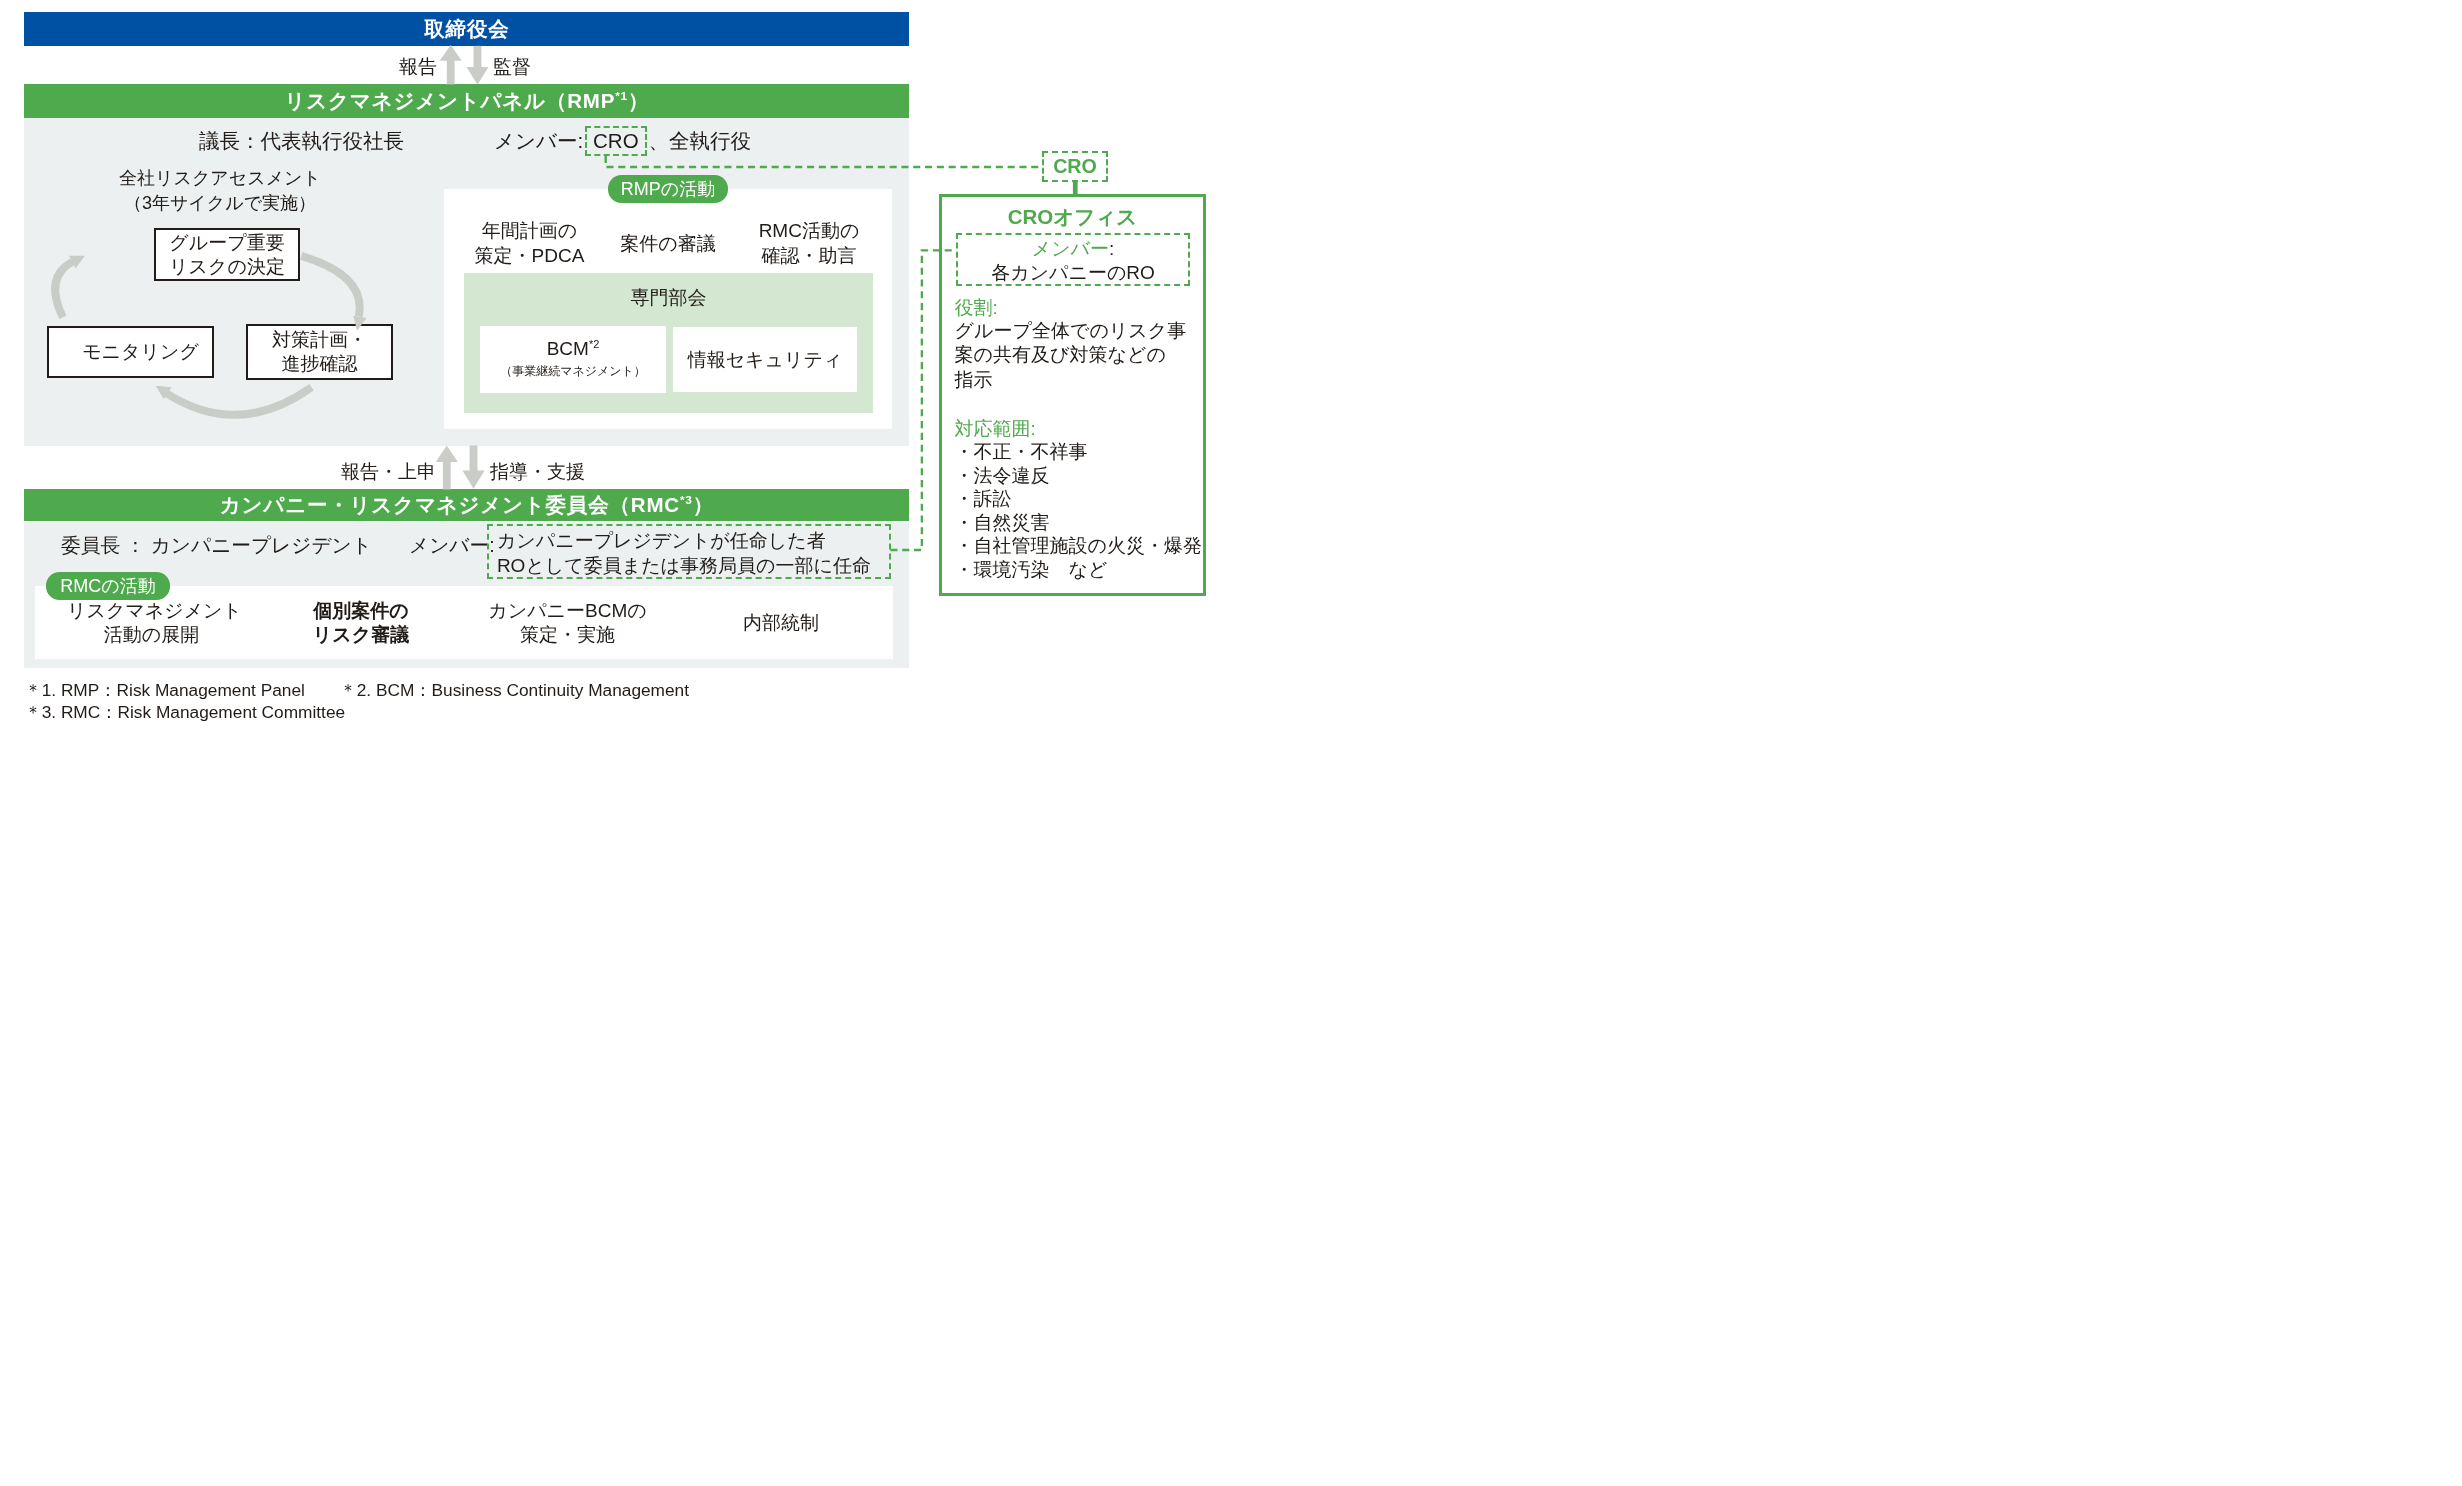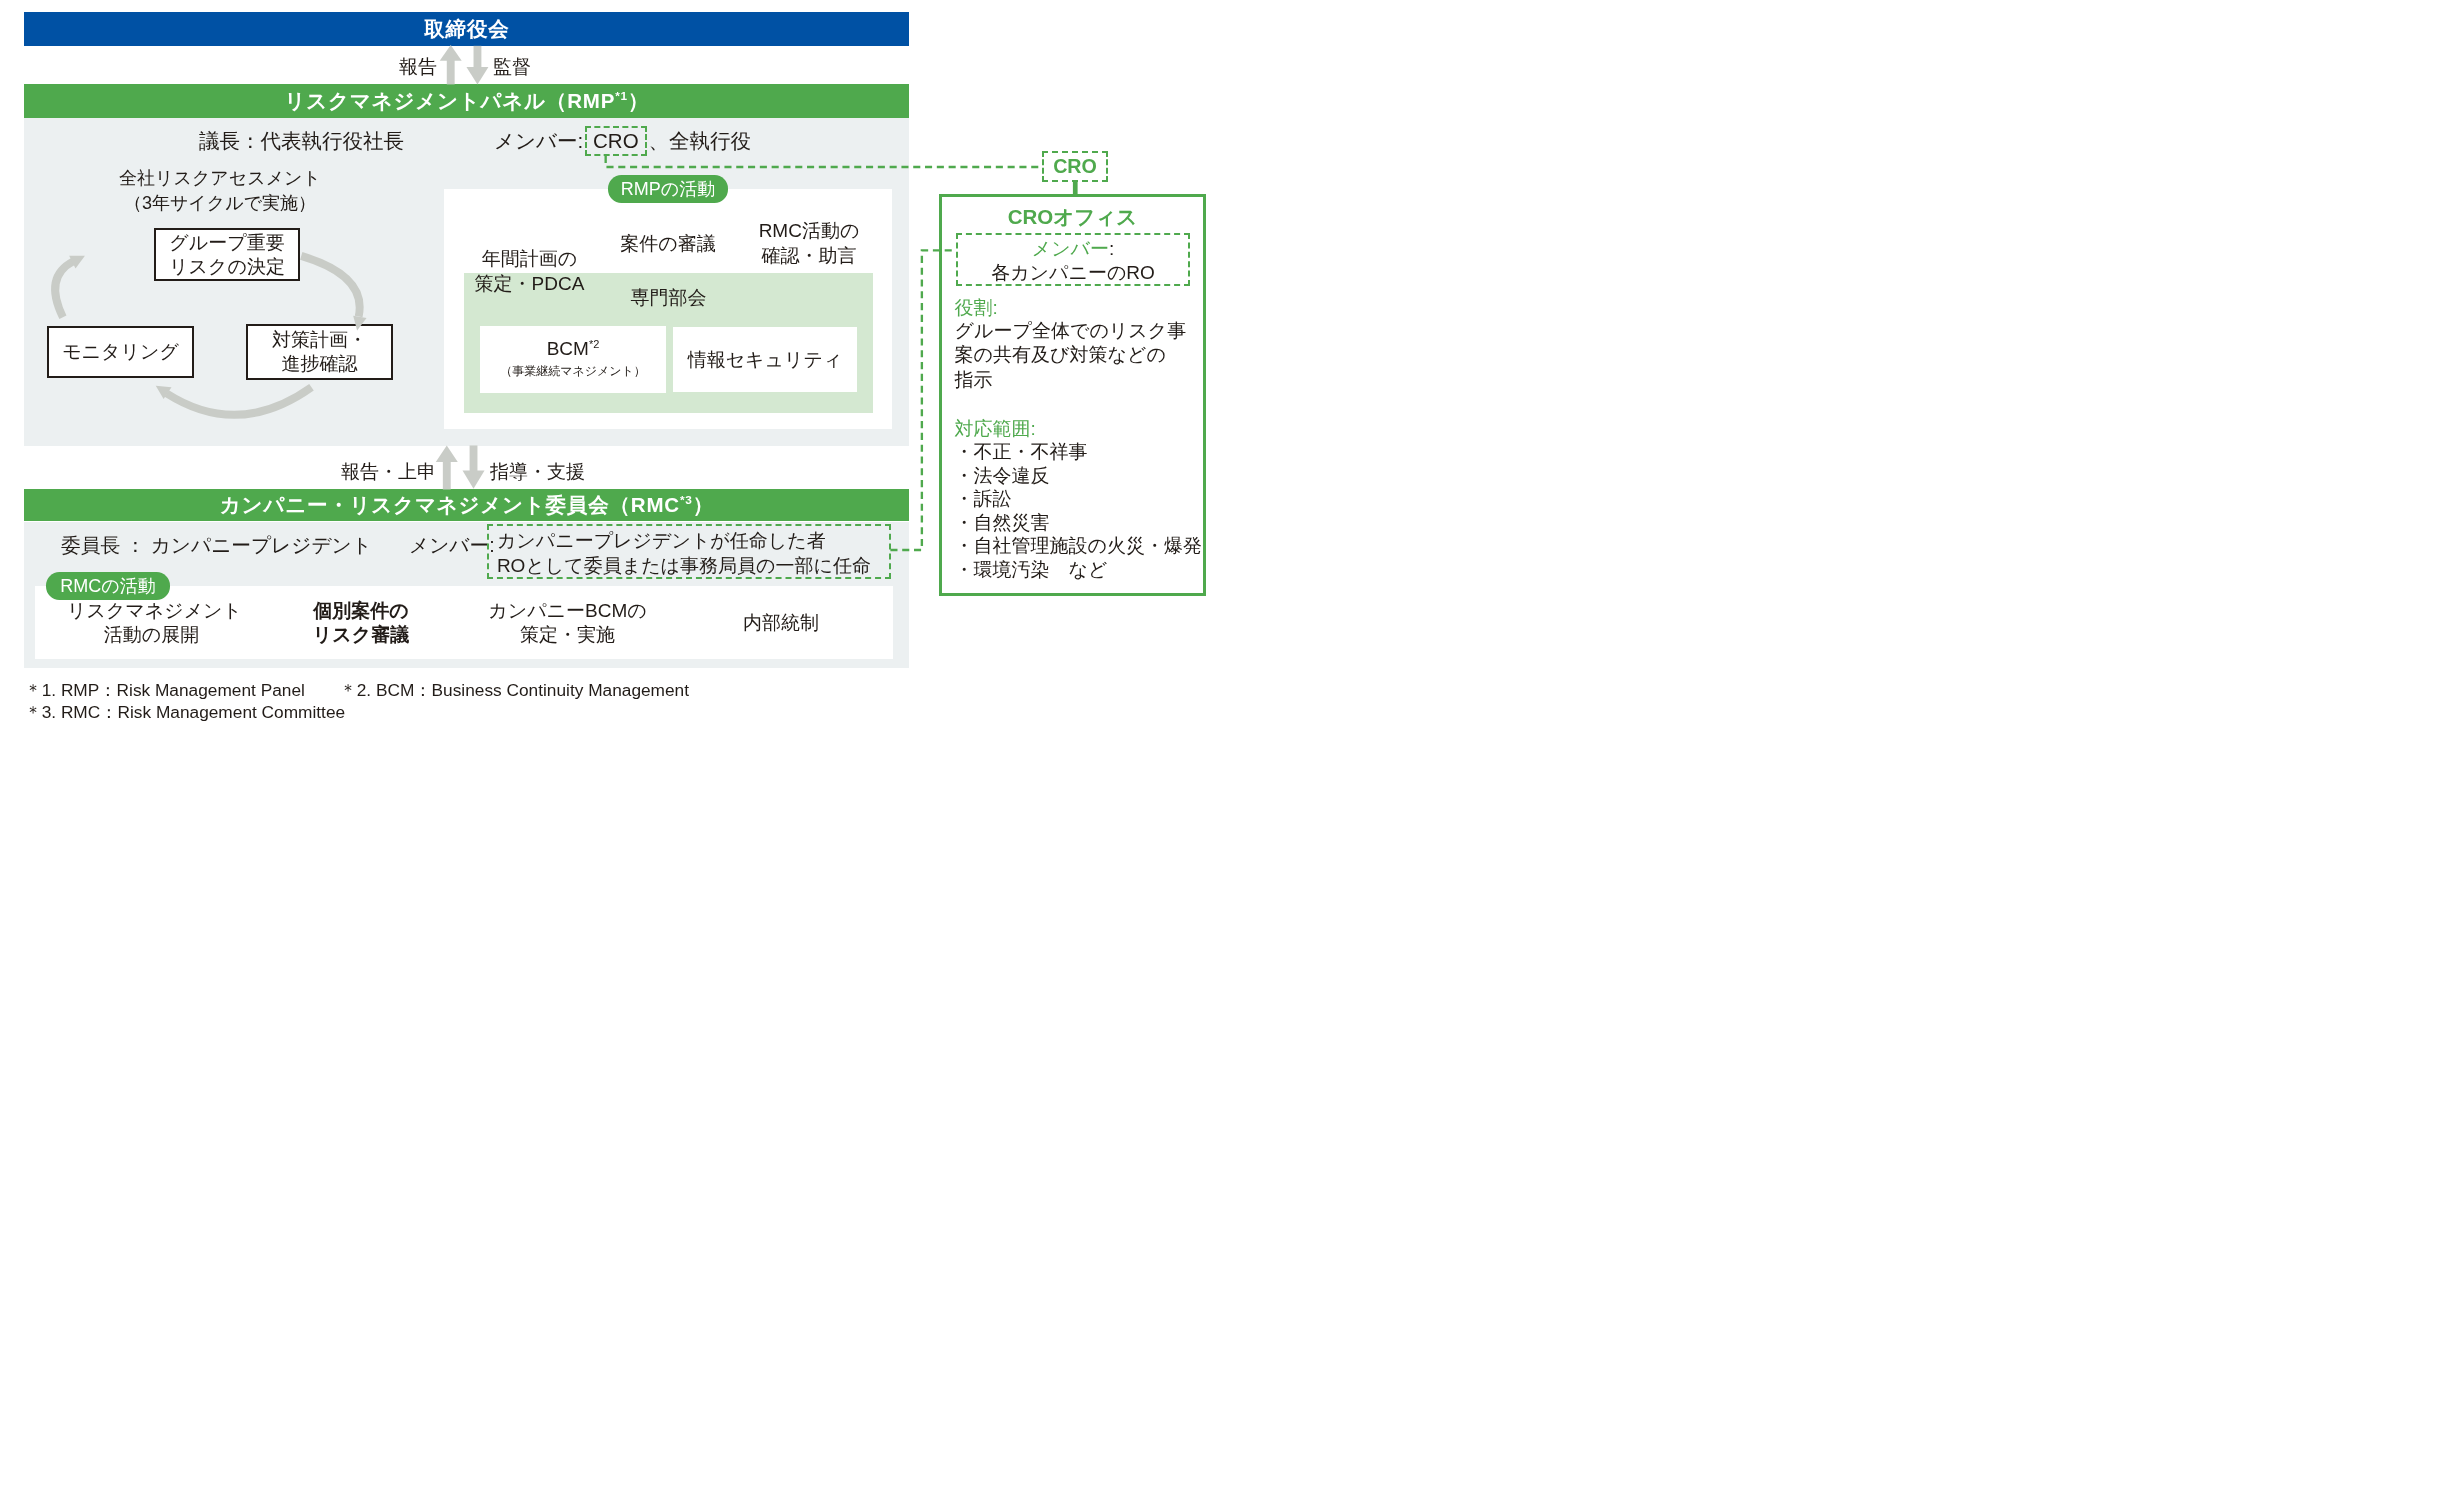--- a/index.html
+++ b/index.html
@@ -36,36 +36,36 @@
   #member-cro-box{padding:0.8px 6.3px;margin:0 1.6px;}
   #assessment{left:106px;top:166px;width:228px;text-align:center;font-size:18px;line-height:25px;white-space:nowrap;}
 
   .cycle-box{
     background:#ffffff;border:2.4px solid #221c18;
     display:flex;flex-direction:column;align-items:center;justify-content:center;
     font-size:19px;line-height:23.6px;text-align:center;white-space:nowrap;
   }
   #cyc1{left:154px;top:228px;width:142px;height:49px;}
   #cyc2{left:246px;top:324px;width:143px;height:52px;}
-  #cyc3{left:47px;top:326px;width:143px;height:48px;}
+  #cyc3{left:47px;top:326px;width:143px;height:48px;padding-left:20px;}
 
   .badge{
     background:#4FA94D;color:#ffffff;border-radius:13.4px;
     display:flex;align-items:center;justify-content:center;
     font-size:18px;z-index:3;
   }
   #badge-rmp{left:608px;top:175px;width:120px;height:28px;}
   #badge-rmc{left:46px;top:572px;width:124px;height:28px;}
 
   .white-panel{background:#ffffff;}
   #panel-rmp-white{left:444px;top:189px;width:448px;height:240px;}
   #panel-rmc-white{left:35px;top:586px;width:858px;height:73px;}
 
   .act{font-size:19px;line-height:25px;text-align:center;white-space:nowrap;z-index:2;}
-  #act1{left:455px;top:218px;width:149px;margin-top:28px;}
+  #act1{left:455px;top:218px;width:149px;}
   #act2{left:607px;top:231px;width:122px;}
   #act3{left:742px;top:218px;width:134px;}
 
   #subcom{left:464px;top:273px;width:409px;height:140px;background:#D4E8D1;}
   #subcom-title{left:464px;top:285px;width:409px;text-align:center;font-size:19px;}
   #box-bcm{left:480px;top:326px;width:186px;height:67px;background:#fff;
     display:flex;flex-direction:column;align-items:center;justify-content:center;
     text-align:center;white-space:nowrap;}
   #box-bcm .l1{font-size:19px;line-height:23.6px;}
   #box-bcm .l2{font-size:12px;line-height:20.5px;}

